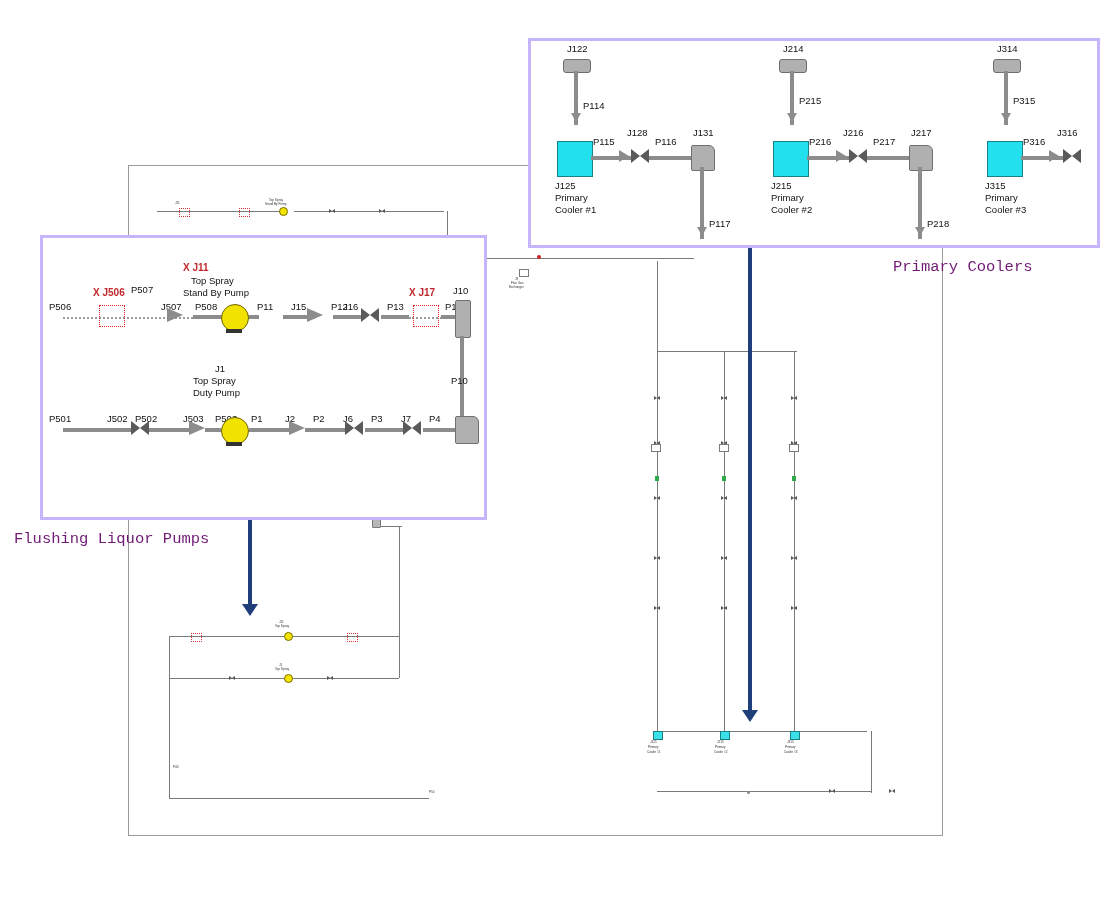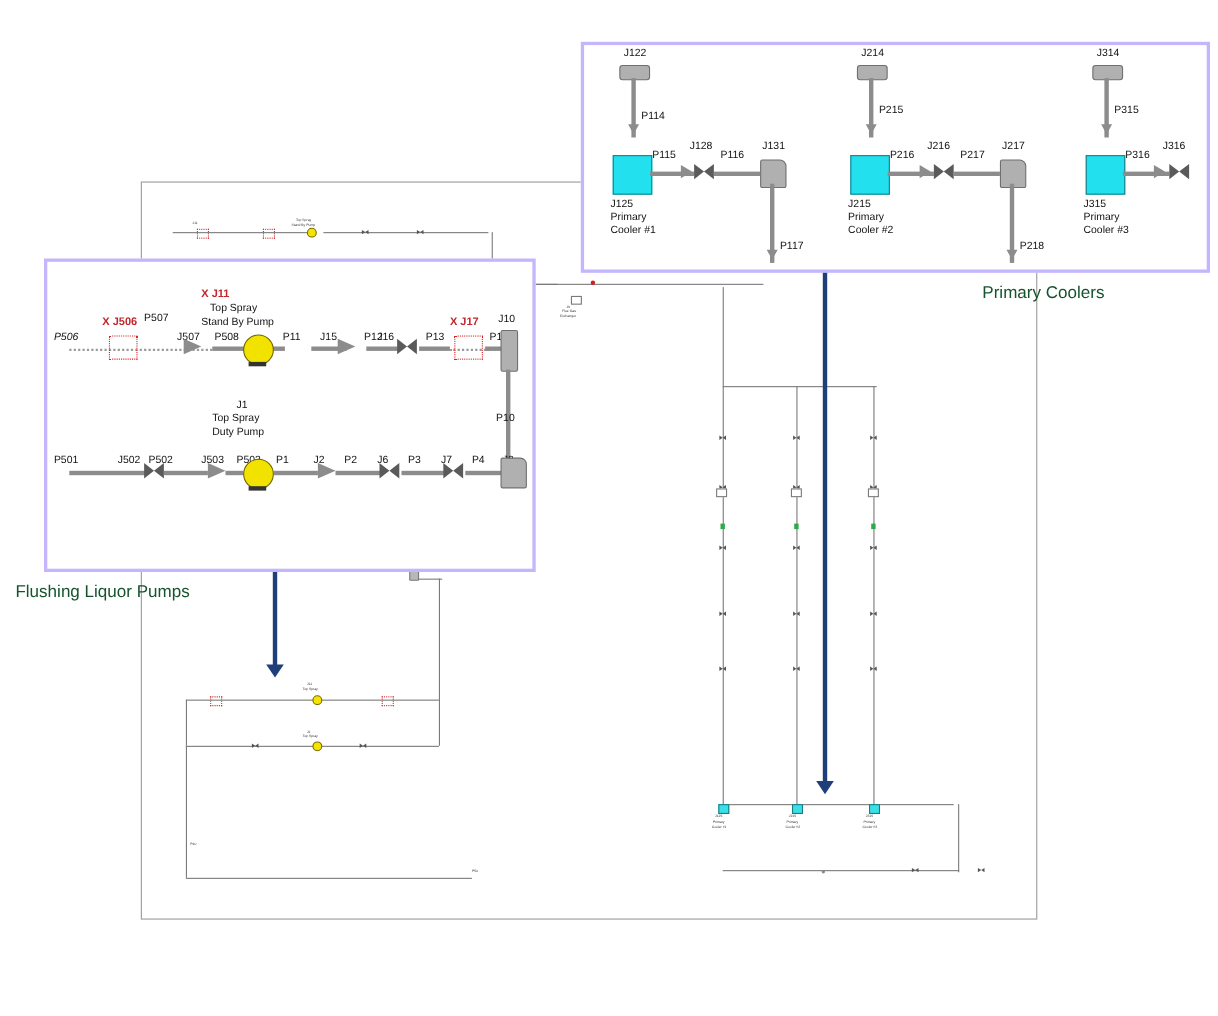--- a/index.html
+++ b/index.html
@@ -113,22 +113,22 @@
     border: 3px solid #c4b5fd;
     background: #ffffff;
     box-sizing: border-box;
   }
   #callout-coolers { left: 528px; top: 38px; width: 572px; height: 210px; }
   #callout-pumps  { left: 40px;  top: 235px; width: 447px; height: 285px; }
 
   .callout-title {
     position: absolute;
     font-size: 15.5px;
-    color: #14532d;
-    font-family: Liberation Sans, sans-serif;
+    color: #701a75;
+    font-family: Liberation Mono, monospace;
     white-space: nowrap;
   }
   #title-coolers { left: 893px; top: 258px; }
   #title-pumps   { left: 14px;  top: 530px; }
 
   
   .lead-arrow { position: absolute; }
   .lead-arrow .shaft {
     position: absolute;
     background: #1f3f7a;
@@ -449,21 +449,21 @@
     <div class="lbl" style="left:140px; top:50px;">Stand By Pump</div>
 
     <div class="pipe-dot" style="left:20px; top:79px; width:130px;"></div>
     <div class="pipe pipe-h" style="left:150px; top:77px; width:66px;"></div>
     <div class="pipe pipe-h" style="left:240px; top:77px; width:32px;"></div>
     <div class="pipe pipe-h" style="left:290px; top:77px; width:30px;"></div>
     <div class="pipe pipe-h" style="left:338px; top:77px; width:28px;"></div>
     <div class="pipe-dot" style="left:366px; top:79px; width:36px;"></div>
     <div class="pipe pipe-h" style="left:398px; top:77px; width:24px;"></div>
 
-    <div class="lbl" style="left:6px;   top:64px;font-style:italic;">P506</div>
+    <div class="lbl" style="left:6px;   top:64px;">P506</div>
     <div class="lbl-red" style="left:50px; top:49px;">X J506</div>
     <div class="red-box" style="left:56px; top:67px;"></div>
     <div class="lbl" style="left:88px;  top:47px;">P507</div>
     <div class="lbl" style="left:118px; top:64px;">J507</div>
     <div class="reducer" style="left:124px; top:70px;"></div>
     <div class="lbl" style="left:152px; top:64px;">P508</div>
     <div class="pump" style="left:178px; top:66px;"></div>
     <div class="pump-base" style="left:183px; top:91px;"></div>
     <div class="lbl" style="left:214px; top:64px;">P11</div>
     <div class="lbl" style="left:248px; top:64px;">J15</div>

